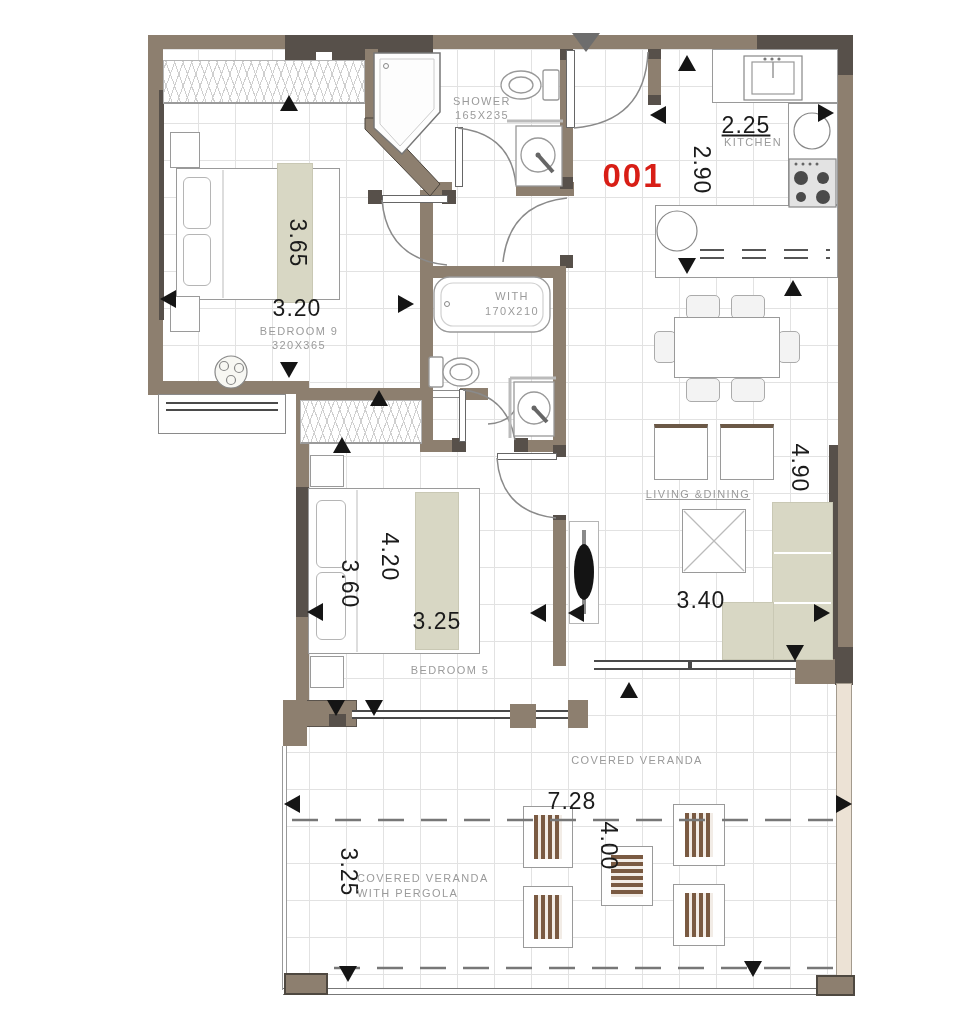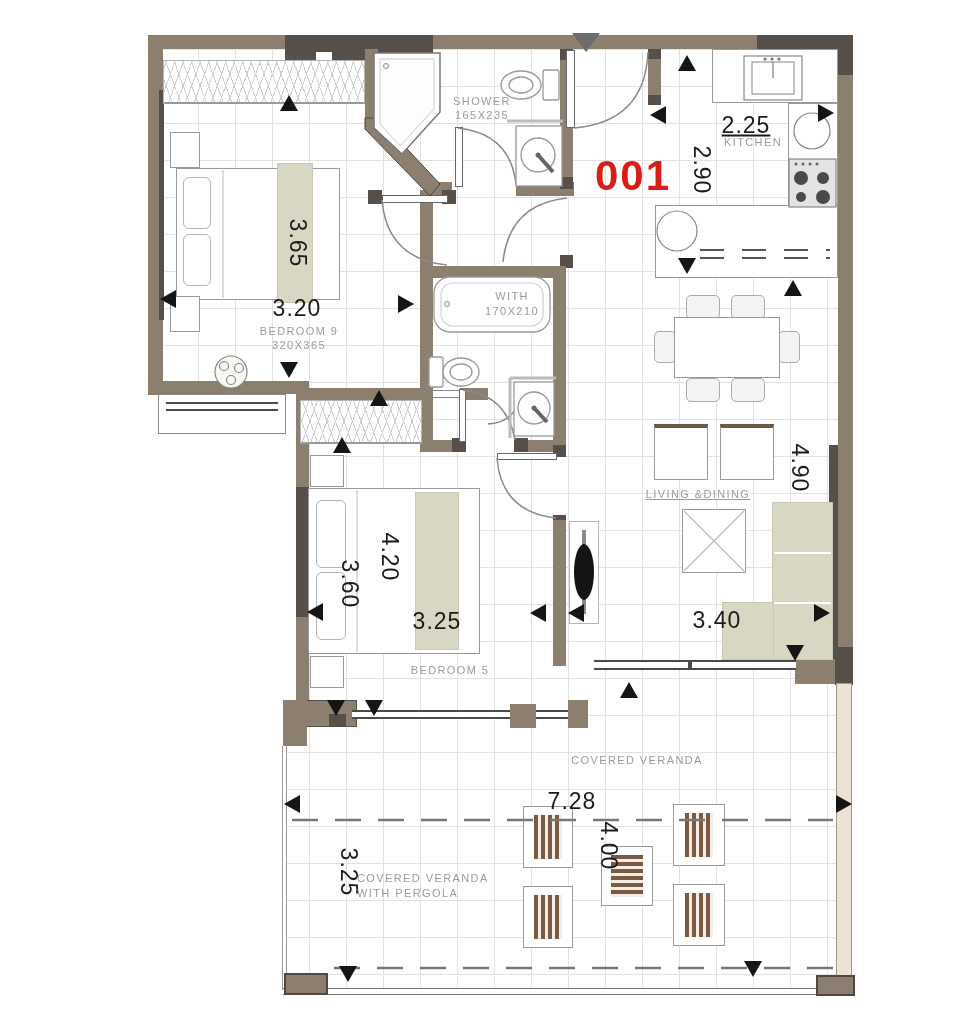--- a/index.html
+++ b/index.html
@@ -25,21 +25,21 @@
          repeating-linear-gradient(-70deg,transparent 0 7px,#cfcfcf 7px 8px);}
   .slatv{background-image:repeating-linear-gradient(to right,#7a5a42 0 4px,#f2ece6 4px 7px);}
   .slath{background-image:repeating-linear-gradient(to bottom,#7a5a42 0 4px,#f2ece6 4px 7px);}
   .dim{font-size:23px;color:#1b1b1b;letter-spacing:1px;white-space:nowrap;
        transform:translate(-50%,-50%);}
   .dimv{font-size:23px;color:#1b1b1b;letter-spacing:1px;white-space:nowrap;
         writing-mode:vertical-rl;transform:translate(-50%,-50%);}
   .rl{font-size:11px;color:#9b9b9b;letter-spacing:1.4px;white-space:nowrap;
       transform:translate(-50%,-50%);}
   .rl-left{font-size:11px;color:#9b9b9b;letter-spacing:1.4px;white-space:nowrap;}
-  .unitno{font-size:42px;font-weight:bold;color:#d81e16;letter-spacing:2px;
+  .unitno{font-size:33px;font-weight:bold;color:#d81e16;letter-spacing:2px;
           transform:translate(-50%,-50%);}
   .arr{width:0;height:0;}
   .a-up{border-left:9px solid transparent;border-right:9px solid transparent;border-bottom:16px solid #151515;}
   .a-dn{border-left:9px solid transparent;border-right:9px solid transparent;border-top:16px solid #151515;}
   .a-lf{border-top:9px solid transparent;border-bottom:9px solid transparent;border-right:16px solid #151515;}
   .a-rt{border-top:9px solid transparent;border-bottom:9px solid transparent;border-left:16px solid #151515;}
   .a-entry{border-left:14px solid transparent;border-right:14px solid transparent;border-top:19px solid #6d6d6d;}
 </style>
 </head>
 <body>
@@ -328,21 +328,21 @@
 
   <div class="abs dim" style="left:746px;top:125px;text-decoration:underline;">2.25</div>
   <div class="abs rl" style="left:753px;top:142px;">KITCHEN</div>
   <div class="abs dimv" style="left:701px;top:170px;">2.90</div>
 
   <div class="abs rl" style="left:512px;top:296px;">WITH</div>
   <div class="abs rl" style="left:512px;top:311px;">170X210</div>
 
   <div class="abs rl" style="left:698px;top:494px;text-decoration:underline;">LIVING &amp;DINING</div>
   <div class="abs dimv" style="left:799px;top:468px;">4.90</div>
-  <div class="abs dim" style="left:701px;top:620px;margin-left:16px;">3.40</div>
+  <div class="abs dim" style="left:701px;top:600px;">3.40</div>
 
   <div class="abs dimv" style="left:389px;top:557px;">4.20</div>
   <div class="abs dimv" style="left:349px;top:584px;">3.60</div>
   <div class="abs dim" style="left:437px;top:621px;">3.25</div>
   <div class="abs rl" style="left:450px;top:670px;">BEDROOM 5</div>
 
   <div class="abs rl" style="left:637px;top:760px;">COVERED VERANDA</div>
   <div class="abs dim" style="left:572px;top:801px;">7.28</div>
   <div class="abs dimv" style="left:608px;top:846px;">4.00</div>
   <div class="abs dimv" style="left:348px;top:872px;">3.25</div>

